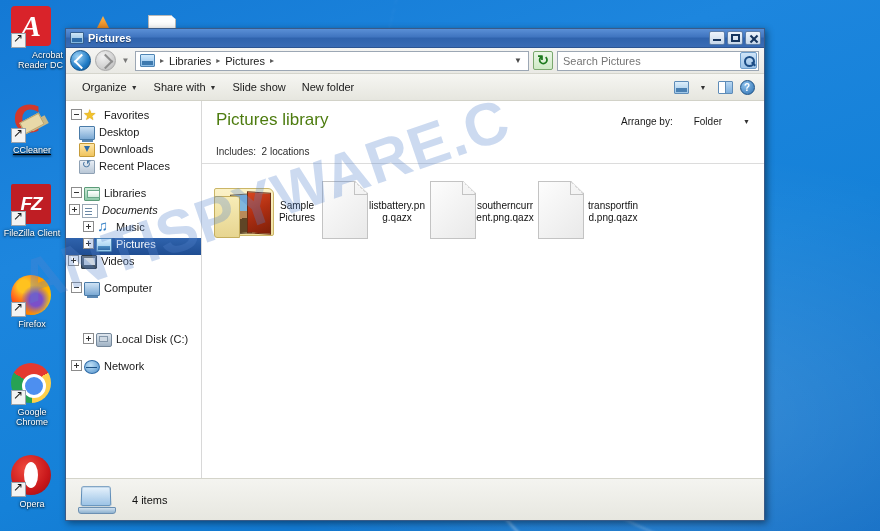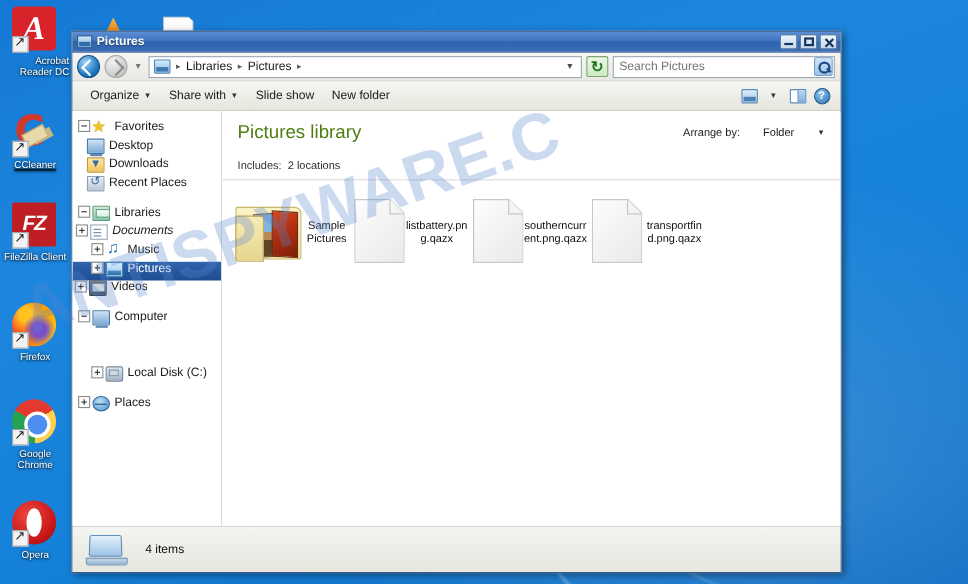--- a/index.html
+++ b/index.html
@@ -744,21 +744,21 @@
             <span class="twisty plus"></span>
             <span class="nico nico-disk"></span>
             <span class="ntext">Local Disk (C:)</span>
           </div>
         </div>
 
         <div class="nav-group">
           <div class="nav-row">
             <span class="twisty plus"></span>
             <span class="nico nico-network"></span>
-            <span class="ntext">Places</span>
+            <span class="ntext">Network</span>
           </div>
         </div>
 
       </div>
 
       <div class="content">
 
         <div class="lib-header">
           <div class="lib-title-wrap">
             <div class="lib-title">Pictures library</div>

